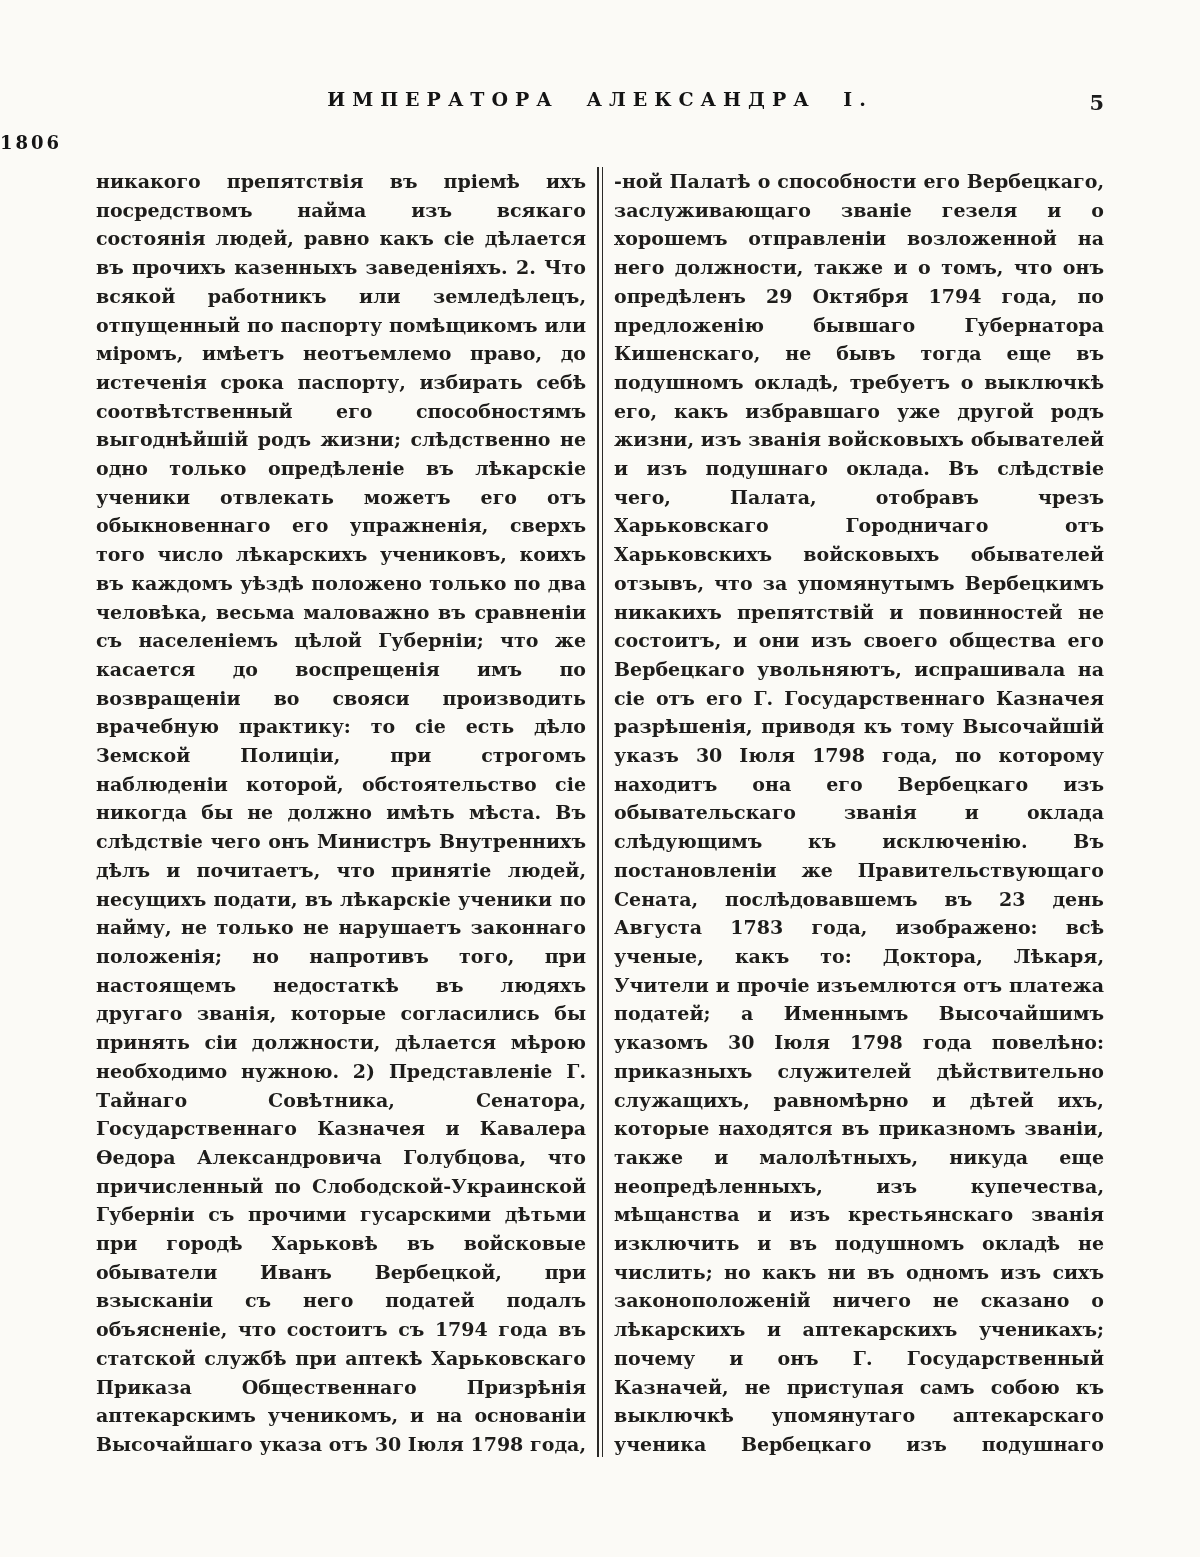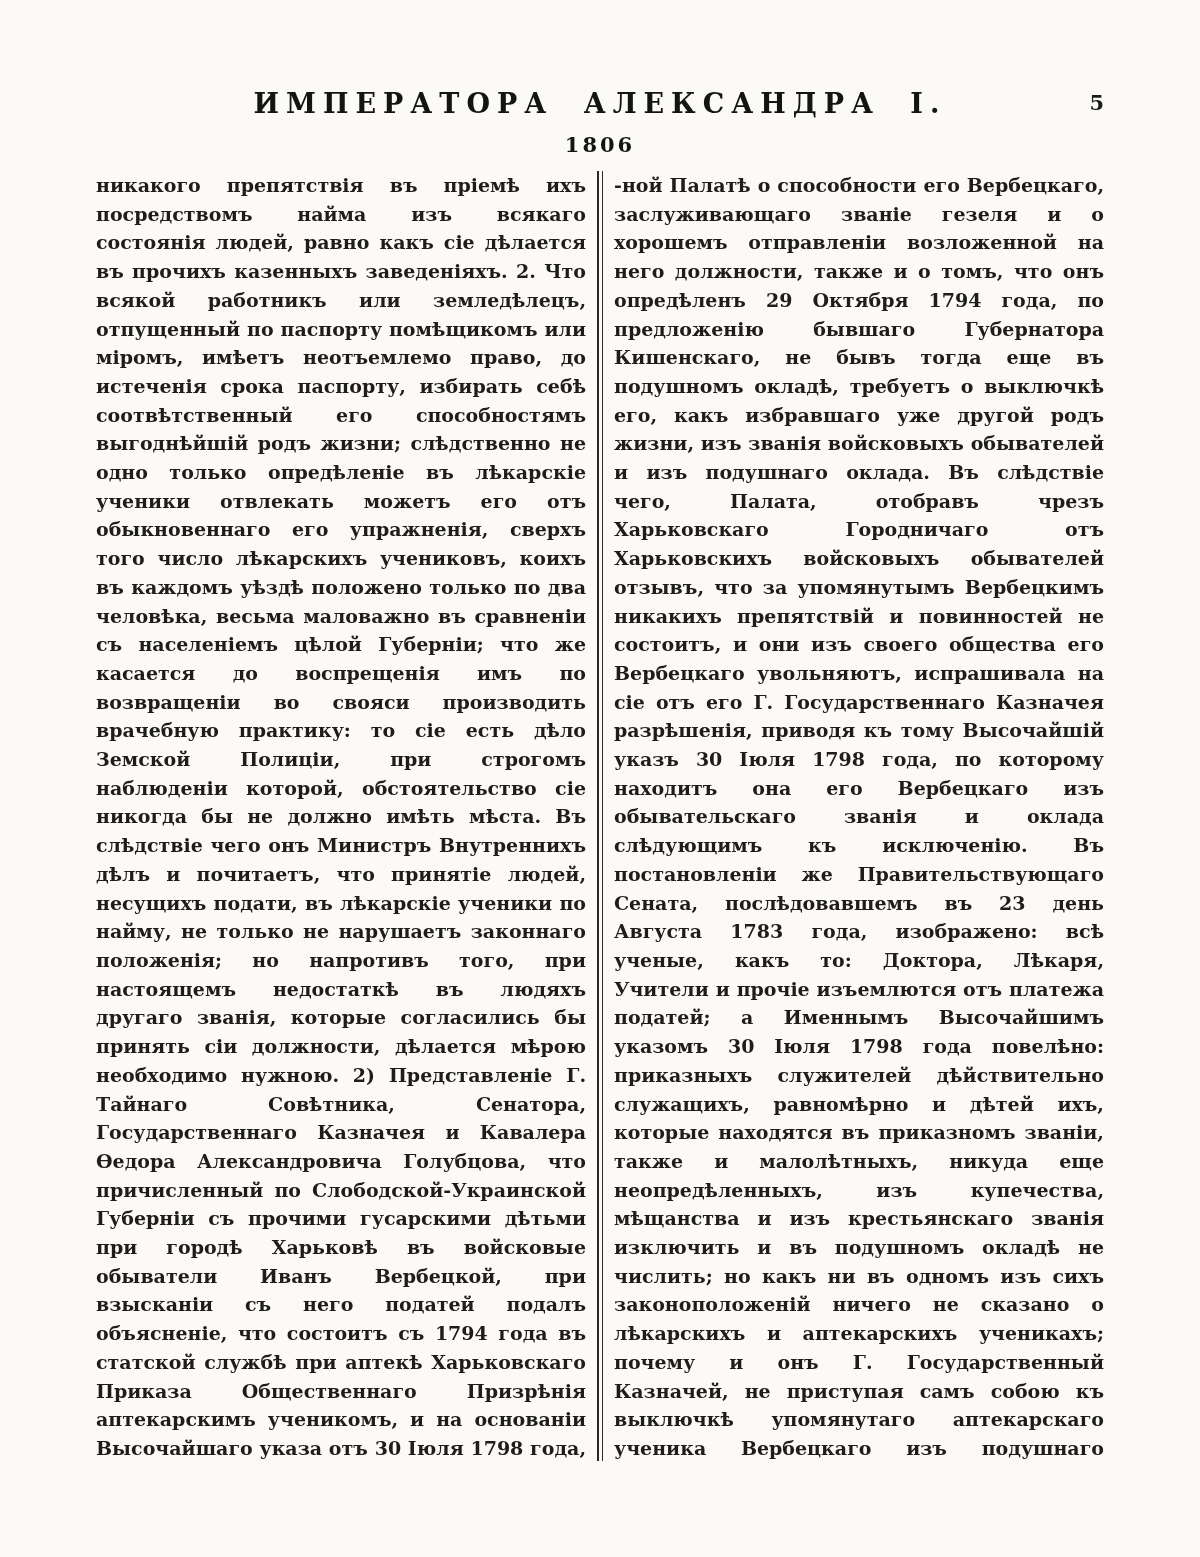--- a/index.html
+++ b/index.html
@@ -19,36 +19,35 @@
     box-sizing: border-box;
   }
   .header-row {
     position: relative;
     padding-top: 88px;
     height: 36px;
   }
   .page-title {
     margin: 0;
     text-align: center;
-    font-size: 27px;
+    font-size: 19px;
     font-weight: bold;
     letter-spacing: 7px;
     word-spacing: 14px;
     color: #141414;
   }
   .page-number {
     position: absolute;
     top: 90px;
     right: 96px;
     font-size: 21px;
     font-weight: bold;
   }
   .year-heading {
-    text-align: center;
-    font-size: 21px;
+    font-size: 18px;
     font-weight: bold;
     letter-spacing: 3px;
     margin-top: 8px;
     margin-bottom: 14px;
     color: #141414;
   }
   .columns {
     display: flex;
     margin: 0 96px;
     height: 1290px;

